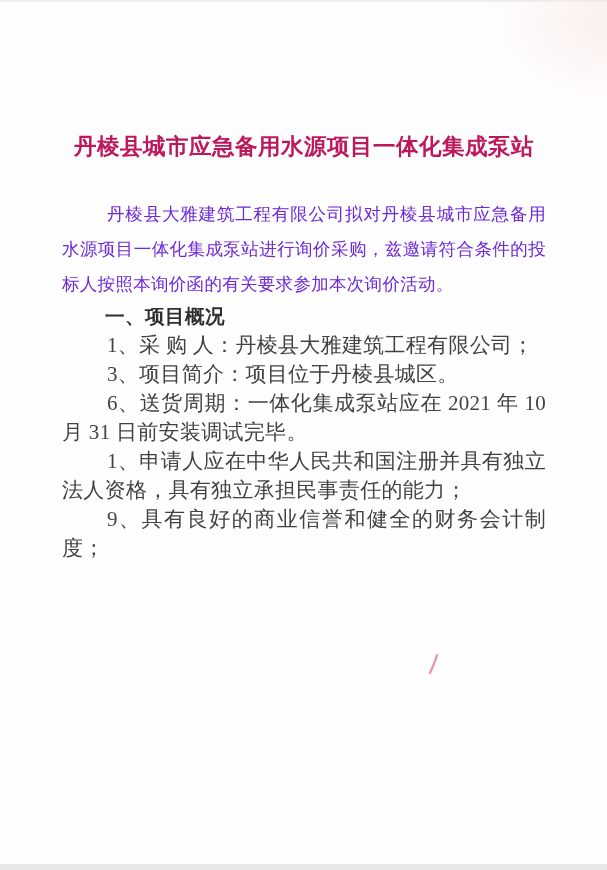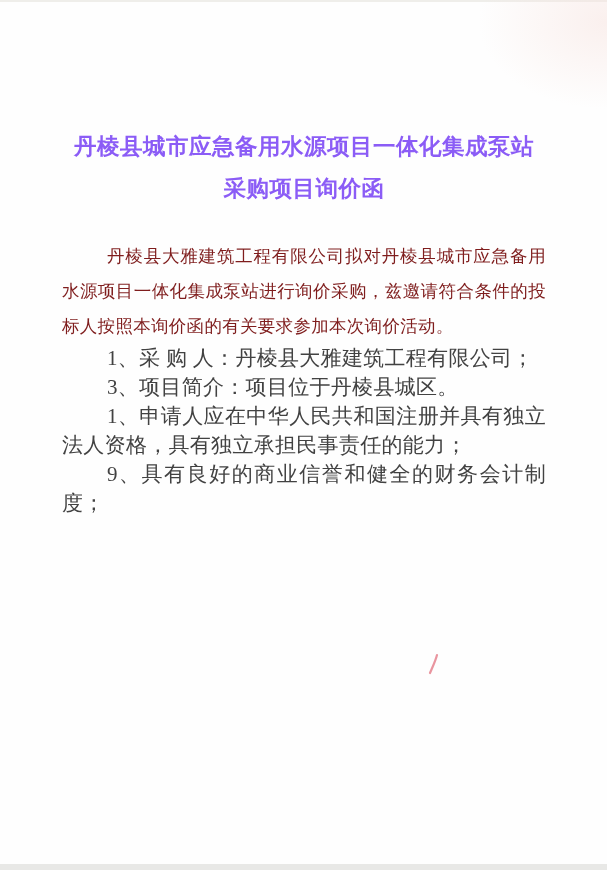--- a/index.html
+++ b/index.html
@@ -43,33 +43,33 @@
   .content {
     position: absolute;
     left: 62px;
     top: 0;
     width: 484px;
   }
   .doc-title {
     margin: 126px 0 0 0;
     font-size: 22.5px;
     font-weight: bold;
-    color: #8b5cf6;
+    color: #be185d;
     text-align: center;
     line-height: 42px;
     letter-spacing: 0.5px;
   }
   .intro {
     margin: 29px 0 0 0;
     font-size: 17.5px;
     line-height: 35px;
     text-indent: 45px;
     text-align: justify;
     letter-spacing: 0.3px;
-    color: #7f1d1d;
+    color: #6d28d9;
   }
   .sec-heading {
     margin: 0;
     font-family: "Liberation Sans", "DejaVu Sans", sans-serif;
     font-size: 19.5px;
     font-weight: bold;
     line-height: 29px;
     text-indent: 43px;
     letter-spacing: 0.5px;
     color: #2f2f2f;
@@ -94,27 +94,29 @@
 </head>
 <body>
 
 <div class="page">
 
   <div class="edge-top"></div>
   <div class="tint-top-right"></div>
 
   <div class="content">
 
-    <h1 class="doc-title"><span>丹棱县城市应急备用水源项目一体化集成泵站</span><br><span>采购项目询价函</span></h1>
+    <h1 class="doc-title"><span>丹棱县城市应急备用水源项目一体化集成泵站</span><br></h1>
 
     <p class="intro">丹棱县大雅建筑工程有限公司拟对丹棱县城市应急备用水源项目一体化集成泵站进行询价采购，兹邀请符合条件的投标人按照本询价函的有关要求参加本次询价活动。</p>
 
+    <h2 class="sec-heading">一、项目概况</h2>
 
     <p class="item">1、采 购 人：丹棱县大雅建筑工程有限公司；</p>
     <p class="item">3、项目简介：项目位于丹棱县城区。</p>
+    <p class="item">6、送货周期：一体化集成泵站应在 2021 年 10 月 31 日前安装调试完毕。</p>
 
 
     <p class="item">1、申请人应在中华人民共和国注册并具有独立法人资格，具有独立承担民事责任的能力；</p>
     <p class="item">9、具有良好的商业信誉和健全的财务会计制度；</p>
 
   </div>
 
   <svg class="pen-mark" viewBox="0 0 14 22" xmlns="http://www.w3.org/2000/svg">
     <path d="M11 2 C 9.5 8, 6.5 14, 4 20" fill="none" stroke-width="2.2" stroke-linecap="round" opacity="0.75" stroke="#e2727f"></path>
   </svg>

